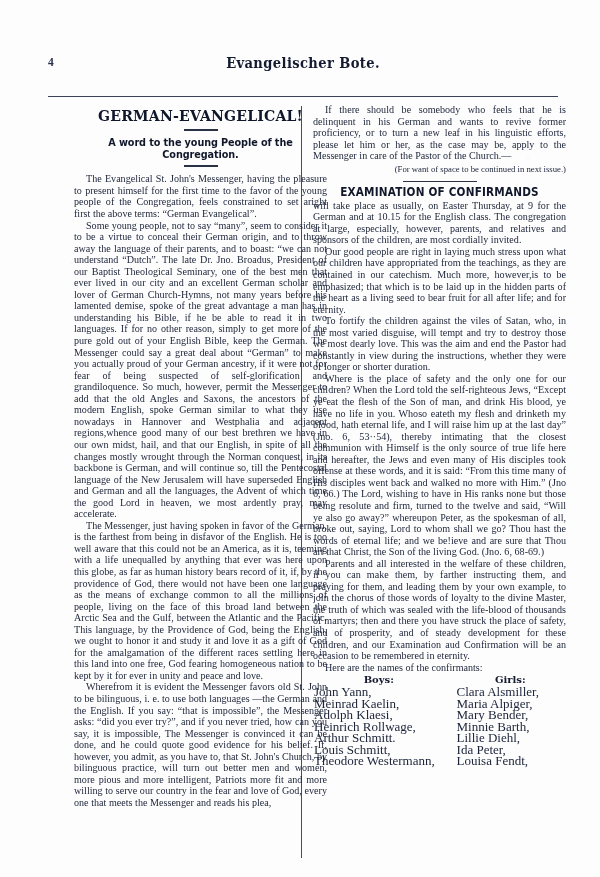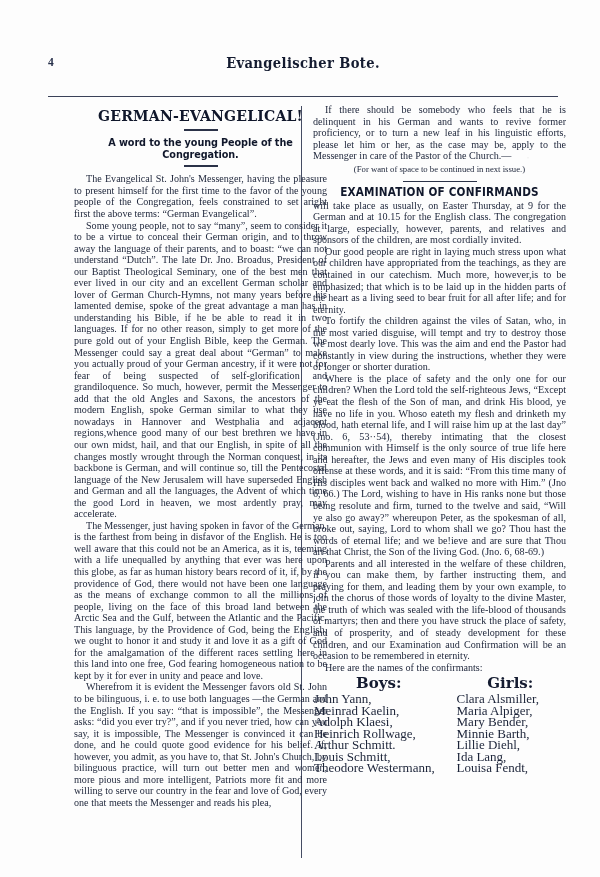--- a/index.html
+++ b/index.html
@@ -147,33 +147,33 @@
     color: #1b2338;
     hyphens: none;
     word-spacing: 0.1px;
   }
   p.body.noindent { text-indent: 0; }
   p.note {
     margin: 2px 0 0 0;
     font-family: "Liberation Serif", serif;
     font-size: 8.7px;
     line-height: 11px;
-    text-align: center;
+    text-align: right;
     color: #1b2338;
   }
 
   
   .names {
     margin-top: 1px;
     width: 100%;
     border-collapse: collapse;
   }
   .names th {
     font-family: "DejaVu Serif", serif;
-    font-size: 15px;
+    font-size: 10px;
     font-weight: bold;
     text-align: center;
     padding: 0 0 1px 0;
     color: #141b30;
   }
   .names td {
     font-family: Liberation Serif, serif;
     font-size: 13px;
     line-height: 11.5px;
     padding: 0;
@@ -262,21 +262,21 @@
           <tr>
             <td class="c1">Heinrich Rollwage,</td>
             <td class="c2">Minnie Barth,</td>
           </tr>
           <tr>
             <td class="c1">Arthur Schmitt.</td>
             <td class="c2">Lillie  Diehl,</td>
           </tr>
           <tr>
             <td class="c1">Louis Schmitt,</td>
-            <td class="c2">Ida Lang,</td>
+            <td class="c2">Ida Peter,</td>
           </tr>
           <tr>
             <td class="c1">Theodore Westermann,</td>
             <td class="c2">Louisa Fendt,</td>
           </tr>
         </tbody>
       </table>
     </div>
 
   </div>

